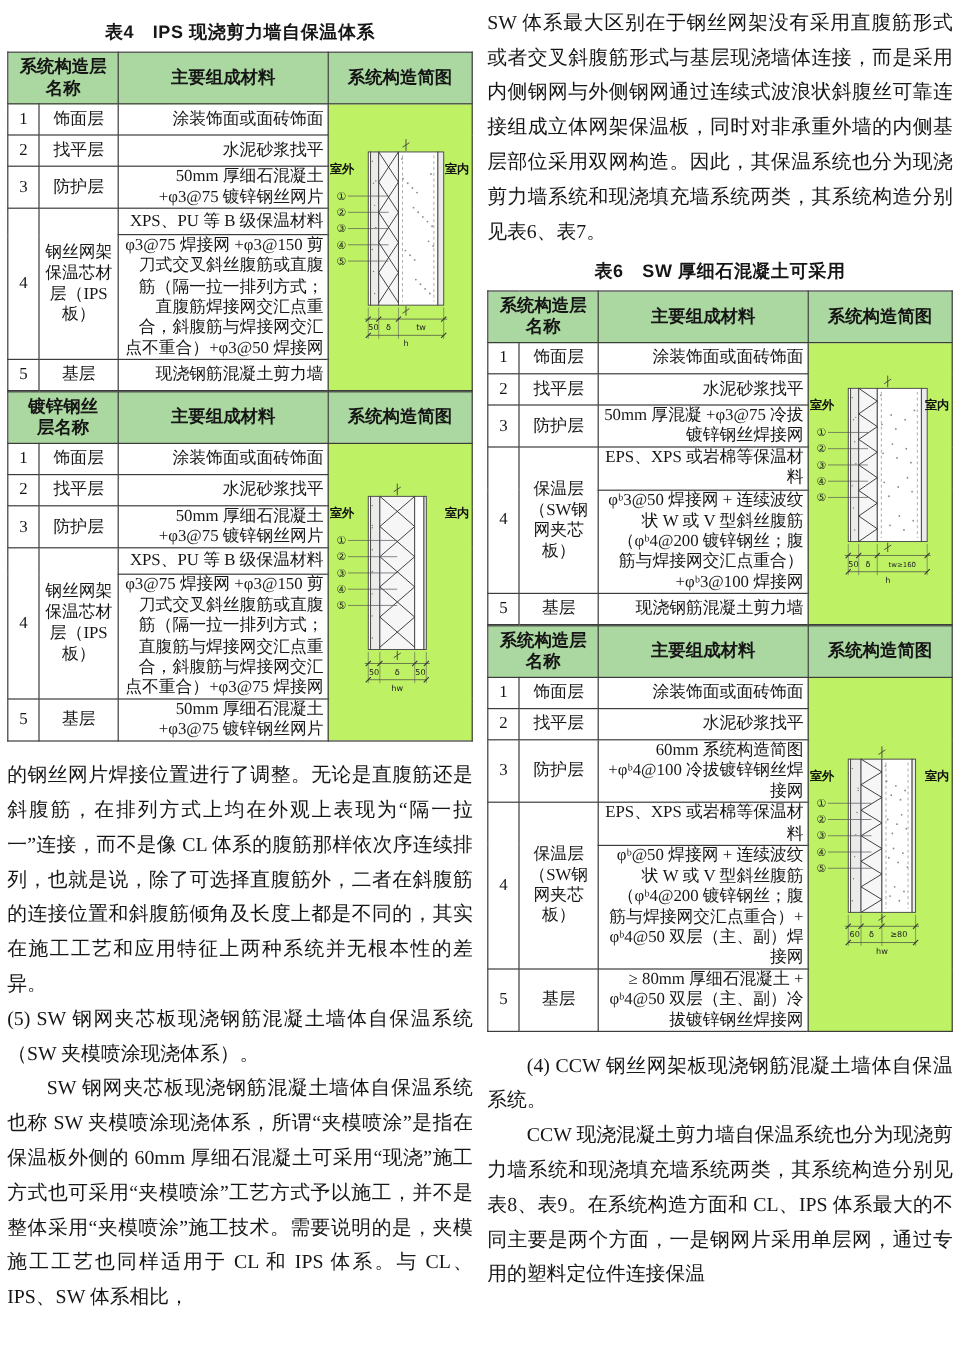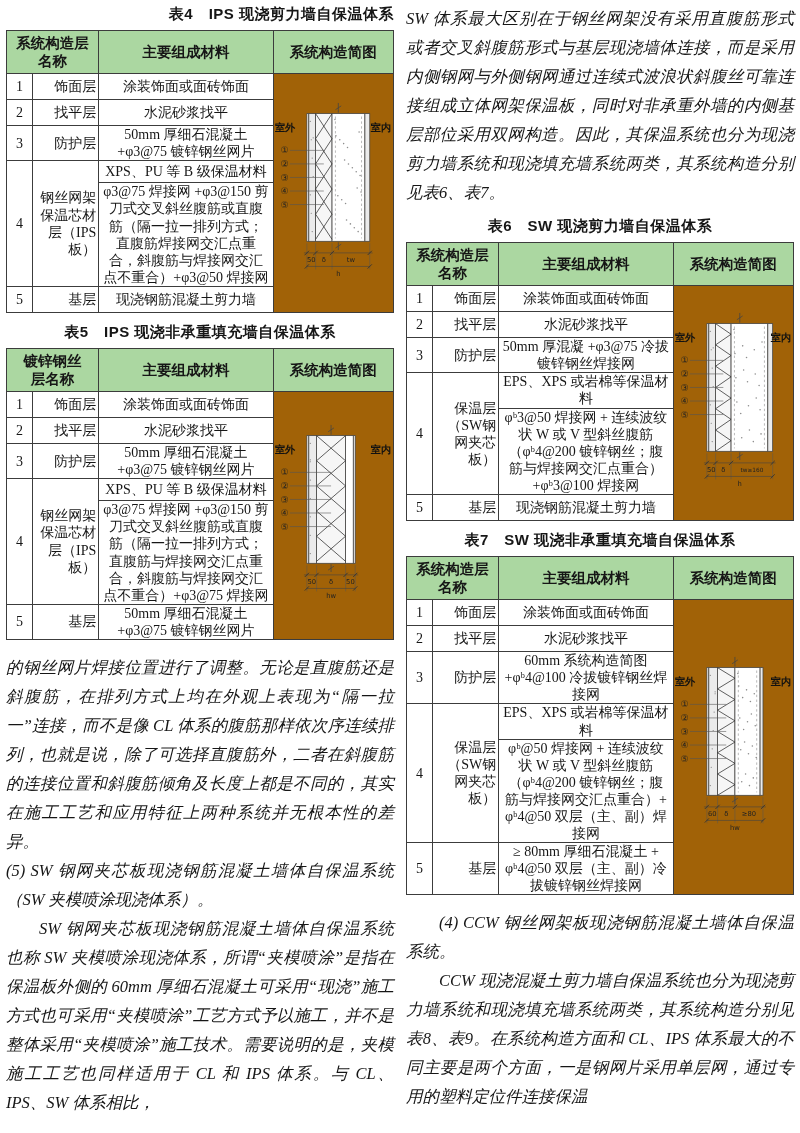--- a/index.html
+++ b/index.html
@@ -14,42 +14,41 @@
     font-family:"Liberation Serif","DejaVu Serif",serif;
   }
   .col{position:absolute;top:4px;width:388px;}
   .col-left{left:6px;}
   .col-right{left:406px;}
 
   .tbl-title{
     text-align:center;font-family:"Liberation Sans","DejaVu Sans",sans-serif;
     font-weight:bold;font-size:15px;margin:10px 0 6px 0;letter-spacing:.5px;
   }
-  section:first-child .tbl-title{margin-top:1px;text-align:right;}
+  section:first-child .tbl-title{margin-top:14px;}
 
   table{border-collapse:collapse;width:100%;table-layout:fixed;}
   th,td{border:1px solid var(--border);}
   th{
     background:var(--hdr);
     font-family:"Liberation Sans","DejaVu Sans",sans-serif;
     font-weight:bold;font-size:14.5px;text-align:center;padding:3px 1px;line-height:1.25;
   }
   .name-hdr{white-space:pre-line;}
   td{font-size:14px;line-height:1.22;}
   .cnum{text-align:center;padding:2px 1px;}
-  .cname{text-align:right;padding:2px 2px;}
-  .mat{text-align:center;padding:0 3px;}
-  .cdia{vertical-align:middle;text-align:center;padding:2px 0;background:#a16207;margin-left:22px;}
+  .cname{text-align:center;padding:2px 2px;}
+  .mat{text-align:right;padding:0 3px;}
+  .cdia{vertical-align:middle;text-align:center;padding:2px 0;background:#bef264;margin-left:22px;}
   tbody td{height:21px;}
 
   .paras{margin-top:13px;}
   .para{
     margin:0;font-size:16.5px;line-height:29px;text-align:justify;
     text-justify:inter-character;
-    font-style:italic;
   }
   .para.indent{text-indent:2em;}
 </style>
 </head>
 <body>
 
 <div class="col col-left">
   <section>
       <div class="tbl-title">表4　IPS 现浇剪力墙自保温体系</div>
       <table>
@@ -172,21 +171,20 @@
           </tr>
           <tr>
             <td class="cnum" rowspan="1">5</td>
             <td class="cname" rowspan="1">基层</td>
             <td class="mat">现浇钢筋混凝土剪力墙</td>
           </tr>
         </tbody>
       </table>
     </section>
   <section>
-      <div class="tbl-title">表5　IPS 现浇非承重填充墙自保温体系</div>
       <table>
         <colgroup>
           <col style="width: 26px;">
           <col style="width: 66px;">
           <col style="width: 174px;">
           <col style="width: 120px;">
         </colgroup>
         <thead>
           <tr>
             <th colspan="2" class="name-hdr">镀锌钢丝
@@ -289,21 +287,21 @@
     <p class="para">(5) SW 钢网夹芯板现浇钢筋混凝土墙体自保温系统（SW 夹模喷涂现浇体系）。</p>
     <p class="para indent">SW 钢网夹芯板现浇钢筋混凝土墙体自保温系统也称 SW 夹模喷涂现浇体系，所谓“夹模喷涂”是指在保温板外侧的 60mm 厚细石混凝土可采用“现浇”施工方式也可采用“夹模喷涂”工艺方式予以施工，并不是整体采用“夹模喷涂”施工技术。需要说明的是，夹模施工工艺也同样适用于 CL 和 IPS 体系。与 CL、IPS、SW 体系相比，</p>
   </div>
 </div>
 
 <div class="col col-right">
   <div class="paras" style="margin-top:0;">
     <p class="para">SW 体系最大区别在于钢丝网架没有采用直腹筋形式或者交叉斜腹筋形式与基层现浇墙体连接，而是采用内侧钢网与外侧钢网通过连续式波浪状斜腹丝可靠连接组成立体网架保温板，同时对非承重外墙的内侧基层部位采用双网构造。因此，其保温系统也分为现浇剪力墙系统和现浇填充墙系统两类，其系统构造分别见表6、表7。</p>
   </div>
   <section>
-      <div class="tbl-title">表6　SW 现浇剪力墙自保温体系</div>
+      <div class="tbl-title">表6　SW 厚细石混凝土可采用</div>
       <table>
         <colgroup>
           <col style="width: 26px;">
           <col style="width: 66px;">
           <col style="width: 174px;">
           <col style="width: 120px;">
         </colgroup>
         <thead>
           <tr>
             <th colspan="2" class="name-hdr">系统构造层
@@ -408,21 +406,20 @@
           </tr>
           <tr>
             <td class="cnum" rowspan="1">5</td>
             <td class="cname" rowspan="1">基层</td>
             <td class="mat">现浇钢筋混凝土剪力墙</td>
           </tr>
         </tbody>
       </table>
     </section>
   <section>
-      <div class="tbl-title">表7　SW 现浇非承重填充墙自保温体系</div>
       <table>
         <colgroup>
           <col style="width: 26px;">
           <col style="width: 66px;">
           <col style="width: 174px;">
           <col style="width: 120px;">
         </colgroup>
         <thead>
           <tr>
             <th colspan="2" class="name-hdr">系统构造层

